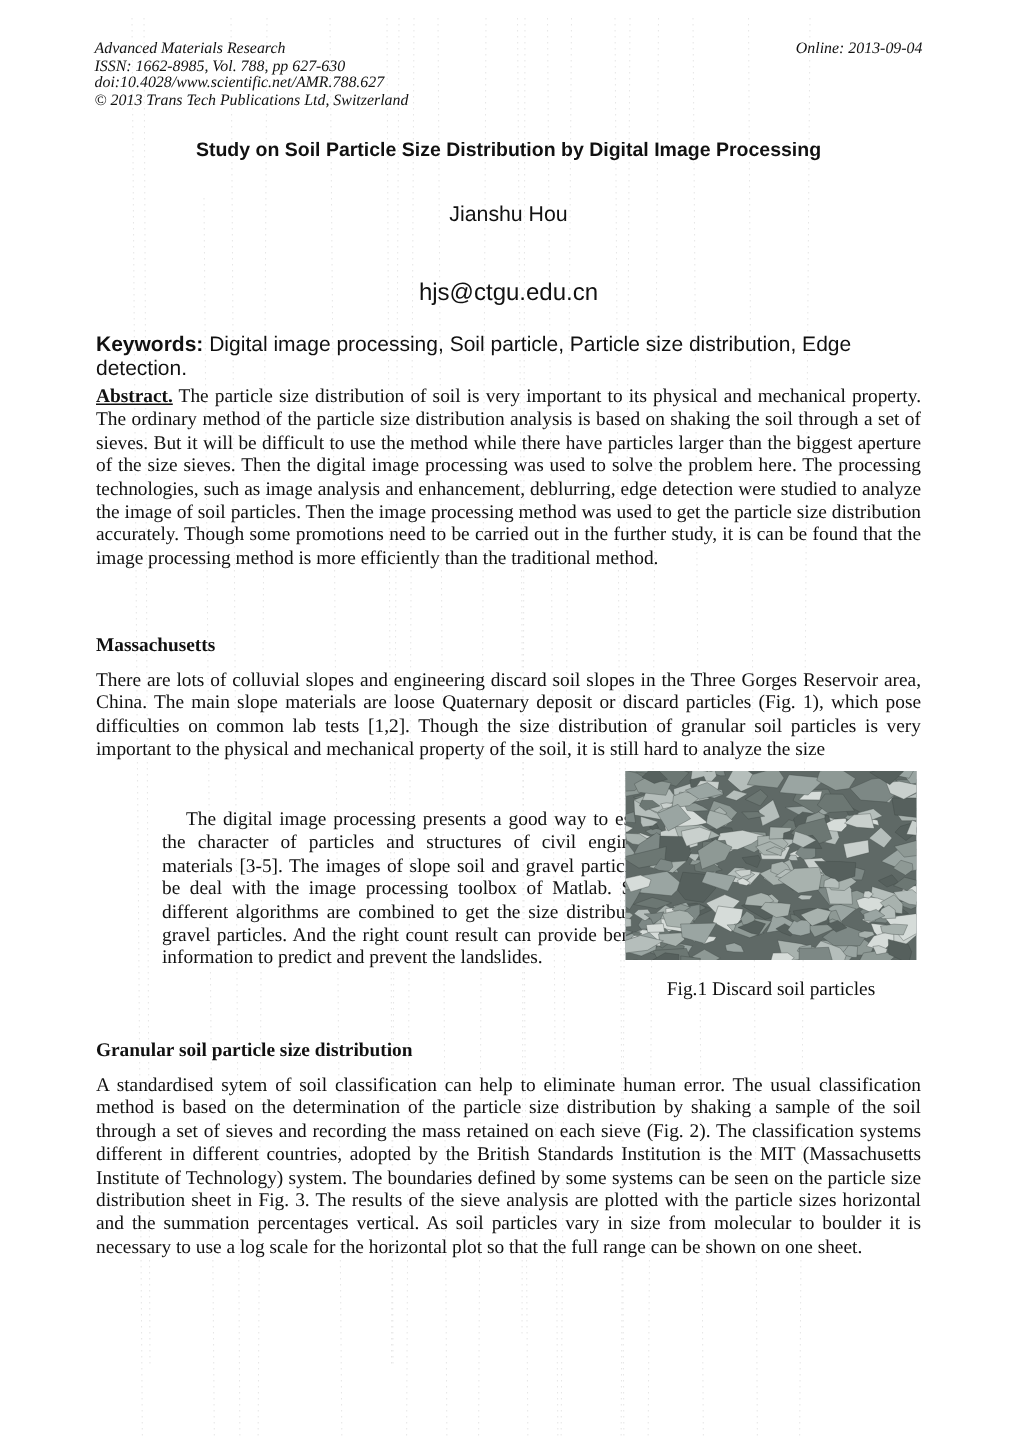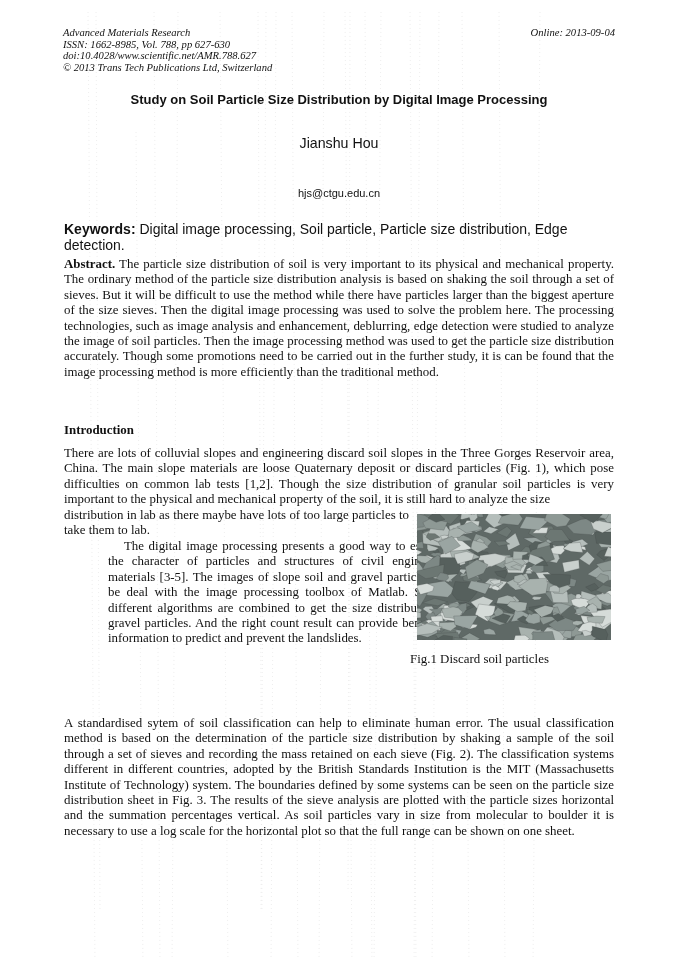--- a/index.html
+++ b/index.html
@@ -8,39 +8,39 @@
   .watermark { position: absolute; left: 0; top: 0; width: 678px; height: 959px; pointer-events: none; }
   .serif { font-family: "Liberation Serif", "DejaVu Serif", serif; }
   .sans { font-family: "Liberation Sans", "DejaVu Sans", sans-serif; }
 
   .header-left { position: absolute; left: 63px; top: 15px; font-size: 10.6px; line-height: 11.5px; font-style: italic; }
   .header-right { position: absolute; right: 63px; top: 15px; font-size: 10.6px; line-height: 11.5px; font-style: italic; margin-left: 44px; }
 
   .title { position: absolute; left: 40px; width: 598px; top: 80px; text-align: center; font-size: 13px; font-weight: bold; }
   .author { position: absolute; left: 40px; width: 598px; top: 113px; text-align: center; font-size: 14.2px; margin-top: 10px; }
   .affil { position: absolute; left: 55px; width: 568px; top: 138px; text-align: center; font-size: 12.2px; line-height: 15px; }
-  .email { position: absolute; left: 40px; width: 598px; top: 175px; text-align: center; font-size: 11px; }
+  .email { position: absolute; left: 40px; width: 598px; top: 175px; text-align: center; font-size: 16px; }
   .keywords { position: absolute; left: 64px; width: 560px; top: 209px; font-size: 14px; }
   .keywords b { font-weight: bold; }
 
   .para { position: absolute; left: 64px; width: 550px; font-size: 12.9px; line-height: 15.4px; text-align: justify; }
-  .para b { font-weight: bold; }
+  .para b { font-weight: bold; text-decoration: underline; }
   .heading { position: absolute; left: 64px; font-size: 12.9px; font-weight: bold; }
 
   .abstract { top: 245px; }
   .intro-head { top: 411px; }
   .intro-p1 { top: 434px; }
   .intro-p1b { top: 496px; width: 345px; }
   .intro-p2 { top: 527px; width: 345px; text-indent: 16px; margin-left: 44px; }
   .gran-head { top: 681px; }
   .gran-p1 { top: 704px; }
 
   .figure { position: absolute; left: 417px; top: 502px; width: 194px; height: 126px; overflow: hidden; background: #8a9491; }
   .figure svg { display: block; }
-  .caption { position: absolute; left: 410px; width: 208px; top: 640px; font-size: 12.9px; font-family: Liberation Serif, serif; }
+  .caption { position: absolute; left: 410px; width: 208px; top: 640px; text-align: center; font-size: 12.9px; font-family: Liberation Serif, serif; }
 </style>
 </head>
 <body>
 
 <div class="page">
 
   <svg class="watermark" width="678" height="959" viewBox="0 0 678 959">
     <g stroke="#e6e6e6" stroke-width="0.7" stroke-dasharray="1 3" fill="none">
       <path d="M88 0 L95 959"></path>
         <path d="M96 0 L100 900"></path>
@@ -75,23 +75,22 @@
   <div class="header-right serif">Online: 2013-09-04</div>
 
   <div class="title sans">Study on Soil Particle Size Distribution by Digital Image Processing</div>
   <div class="author sans">Jianshu Hou</div>
   <div class="email sans">hjs@ctgu.edu.cn</div>
 
   <div class="keywords sans"><b>Keywords:</b><span> Digital image processing, Soil particle, Particle size distribution, Edge detection.</span></div>
 
   <div class="para serif abstract"><b>Abstract.</b><span> The particle size distribution of soil is very important to its physical and mechanical property. The ordinary method of the particle size distribution analysis is based on shaking the soil through a set of sieves. But it will be difficult to use the method while there have particles larger than the biggest aperture of the size sieves. Then the digital image processing was used to solve the problem here. The processing technologies, such as image analysis and enhancement, deblurring, edge detection were studied to analyze the image of soil particles. Then the image processing method was used to get the particle size distribution accurately. Though some promotions need to be carried out in the further study, it is can be found that the image processing method is more efficiently than the traditional method.</span></div>
 
-  <div class="heading serif intro-head">Introduction</div>
+  <div class="heading serif intro-head">Massachusetts</div>
   <div class="para serif intro-p1">There are lots of colluvial slopes and engineering discard soil slopes in the Three Gorges Reservoir area, China. The main slope materials are loose Quaternary deposit or discard particles (Fig. 1), which pose difficulties on common lab tests [1,2]. Though the size distribution of granular soil particles is very important to the physical and mechanical property of the soil, it is still hard to analyze the size</div>
-  <div class="para serif intro-p1b">distribution in lab as there maybe have lots of too large particles to take them to lab.</div>
   <div class="para serif intro-p2">The digital image processing presents a good way to estimate the character of particles and structures of civil engineering materials [3-5]. The images of slope soil and gravel particles can be deal with the image processing toolbox of Matlab. Several different algorithms are combined to get the size distribution of gravel particles. And  the right count result can provide beneficial information to predict and prevent the landslides.</div>
 
   <div class="figure" title="photo of grey discard soil and gravel particles">
     <svg id="rocks" width="194" height="126" viewBox="0 0 194 126">
         <rect width="194" height="126" fill="#5f6966"></rect>
         <polygon points="92.1,71.7 94.4,68.0 98.8,70.1 96.1,74.2" fill="#9aa5a2" stroke="#3e4644" stroke-width="0.4" stroke-opacity="0.6"></polygon>
         <polygon points="88.8,26.3 98.4,19.1 103.0,30.8 91.3,36.6" fill="#b5bebb" stroke="#3e4644" stroke-width="0.4" stroke-opacity="0.6"></polygon>
         <polygon points="83.1,75.8 71.4,73.9 76.2,65.7 90.4,67.7" fill="#c9d0cd" stroke="#3e4644" stroke-width="0.4" stroke-opacity="0.6"></polygon>
         <polygon points="6.4,120.6 7.5,116.1 14.8,116.9 18.7,118.1 16.2,120.6 10.8,123.3" fill="#a8b2ae" stroke="#3e4644" stroke-width="0.4" stroke-opacity="0.6"></polygon>
         <polygon points="179.7,40.8 183.3,36.9 192.1,34.3 195.2,40.0 187.0,46.4" fill="#56605d" stroke="#3e4644" stroke-width="0.4" stroke-opacity="0.6"></polygon>
@@ -347,14 +346,15 @@
         <polygon points="129.0,79.2 115.2,81.4 101.7,72.4 112.9,65.0 129.3,64.2 130.6,69.8" fill="#a8b2ae" stroke="#3e4644" stroke-width="0.4" stroke-opacity="0.6"></polygon>
         <polygon points="22.4,66.3 19.1,64.6 23.4,58.6 30.7,60.3 31.6,64.0 29.0,66.7" fill="#7d8885" stroke="#3e4644" stroke-width="0.4" stroke-opacity="0.6"></polygon>
         <polygon points="111.2,47.6 113.0,40.1 121.1,42.9 127.1,46.2 118.4,51.0" fill="#b5bebb" stroke="#3e4644" stroke-width="0.4" stroke-opacity="0.6"></polygon>
         <polygon points="36.7,102.0 60.7,101.4 52.6,115.0 37.8,110.8" fill="#9aa5a2" stroke="#3e4644" stroke-width="0.4" stroke-opacity="0.6"></polygon>
         <polygon points="101.3,11.3 81.2,9.1 84.6,2.4 101.0,-2.2 105.7,4.7" fill="#8e9995" stroke="#3e4644" stroke-width="0.4" stroke-opacity="0.6"></polygon>
         <polygon points="177.4,108.8 171.1,107.6 170.0,103.3 179.0,102.1 188.1,102.6 185.2,109.3" fill="#a8b2ae" stroke="#3e4644" stroke-width="0.4" stroke-opacity="0.6"></polygon>
       </svg>
   </div>
   <div class="caption serif">Fig.1 Discard soil particles</div>
 
+  <div class="heading serif gran-head">Granular soil particle size distribution</div>
   <div class="para serif gran-p1">A standardised sytem of soil classification can help to eliminate human error. The usual classification method is based on the determination of the particle size distribution by shaking a sample of the soil through a set of sieves and recording the mass retained on each sieve (Fig. 2). The classification systems different in different countries, adopted by the British Standards Institution is the MIT (Massachusetts Institute of Technology) system. The boundaries defined by some systems can be seen on the particle size distribution sheet in Fig. 3. The results of the sieve analysis are plotted with the particle sizes horizontal and the summation percentages vertical. As soil particles vary in size from molecular to boulder it is necessary to use a log scale for the horizontal plot so that the full range can be shown on one sheet.</div>
 </div>
 
 </body></html>

